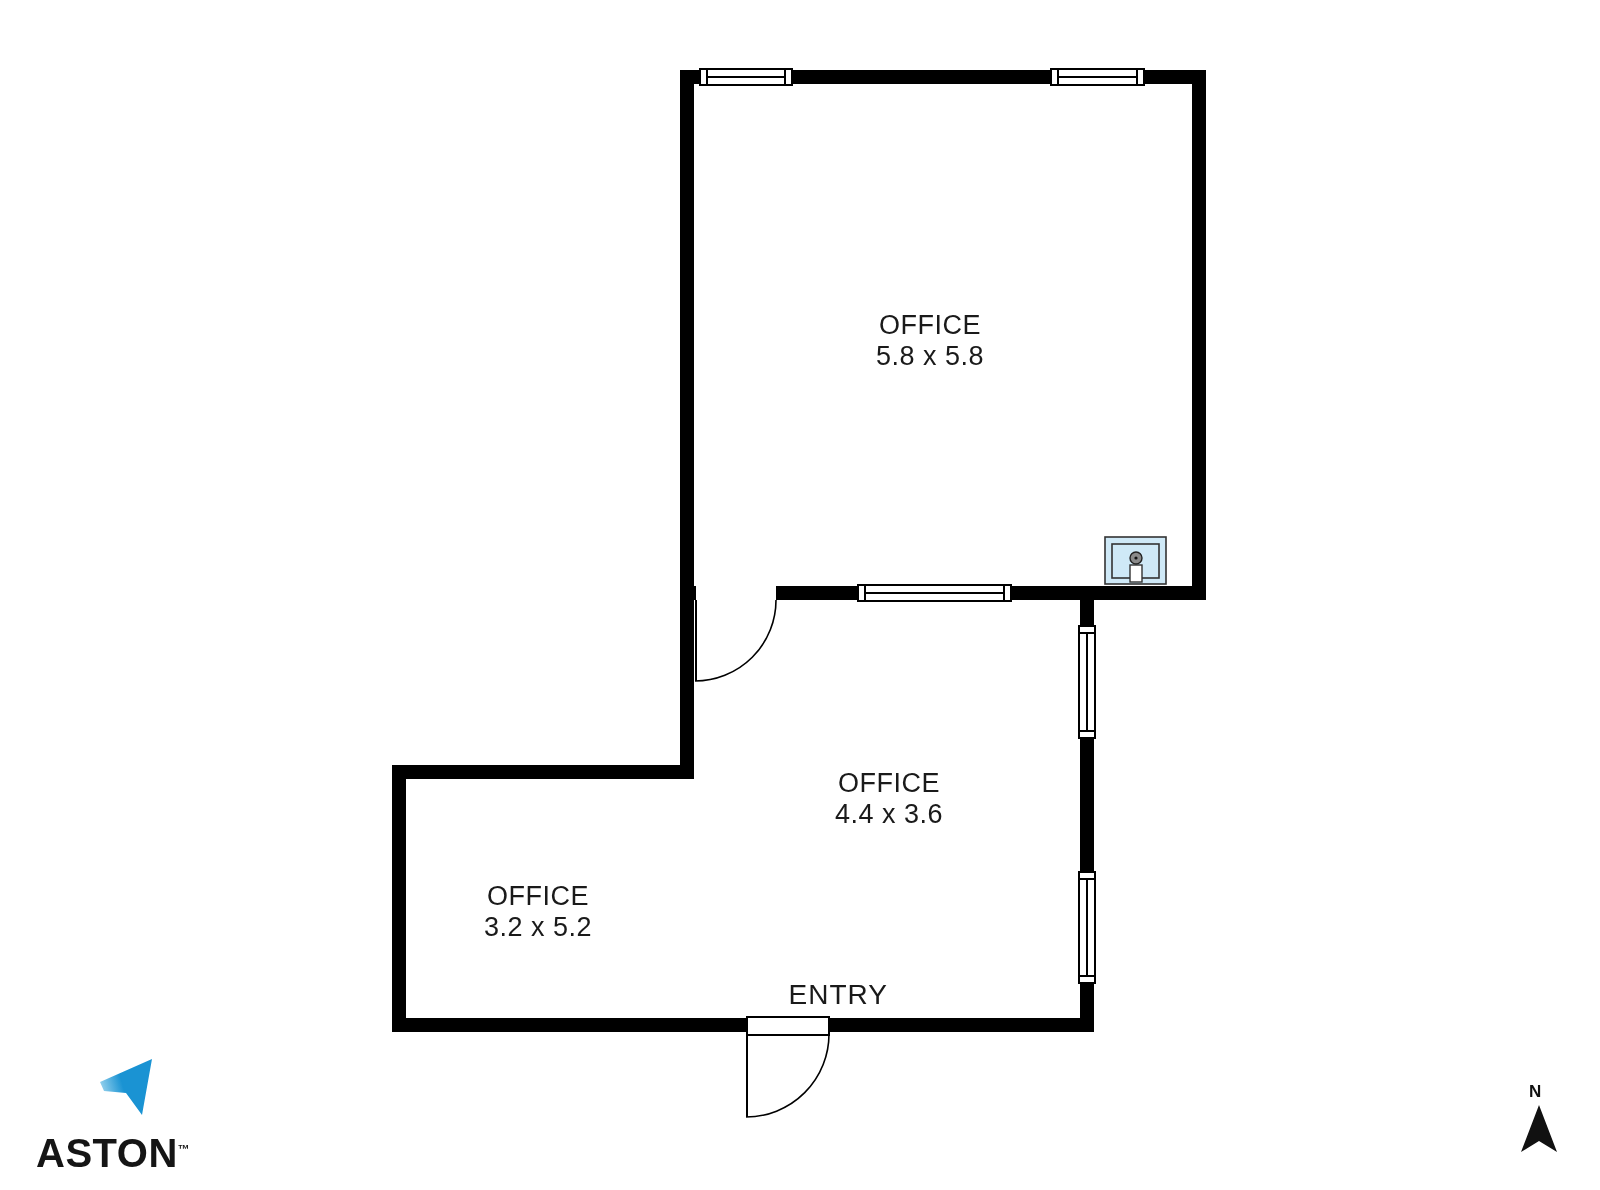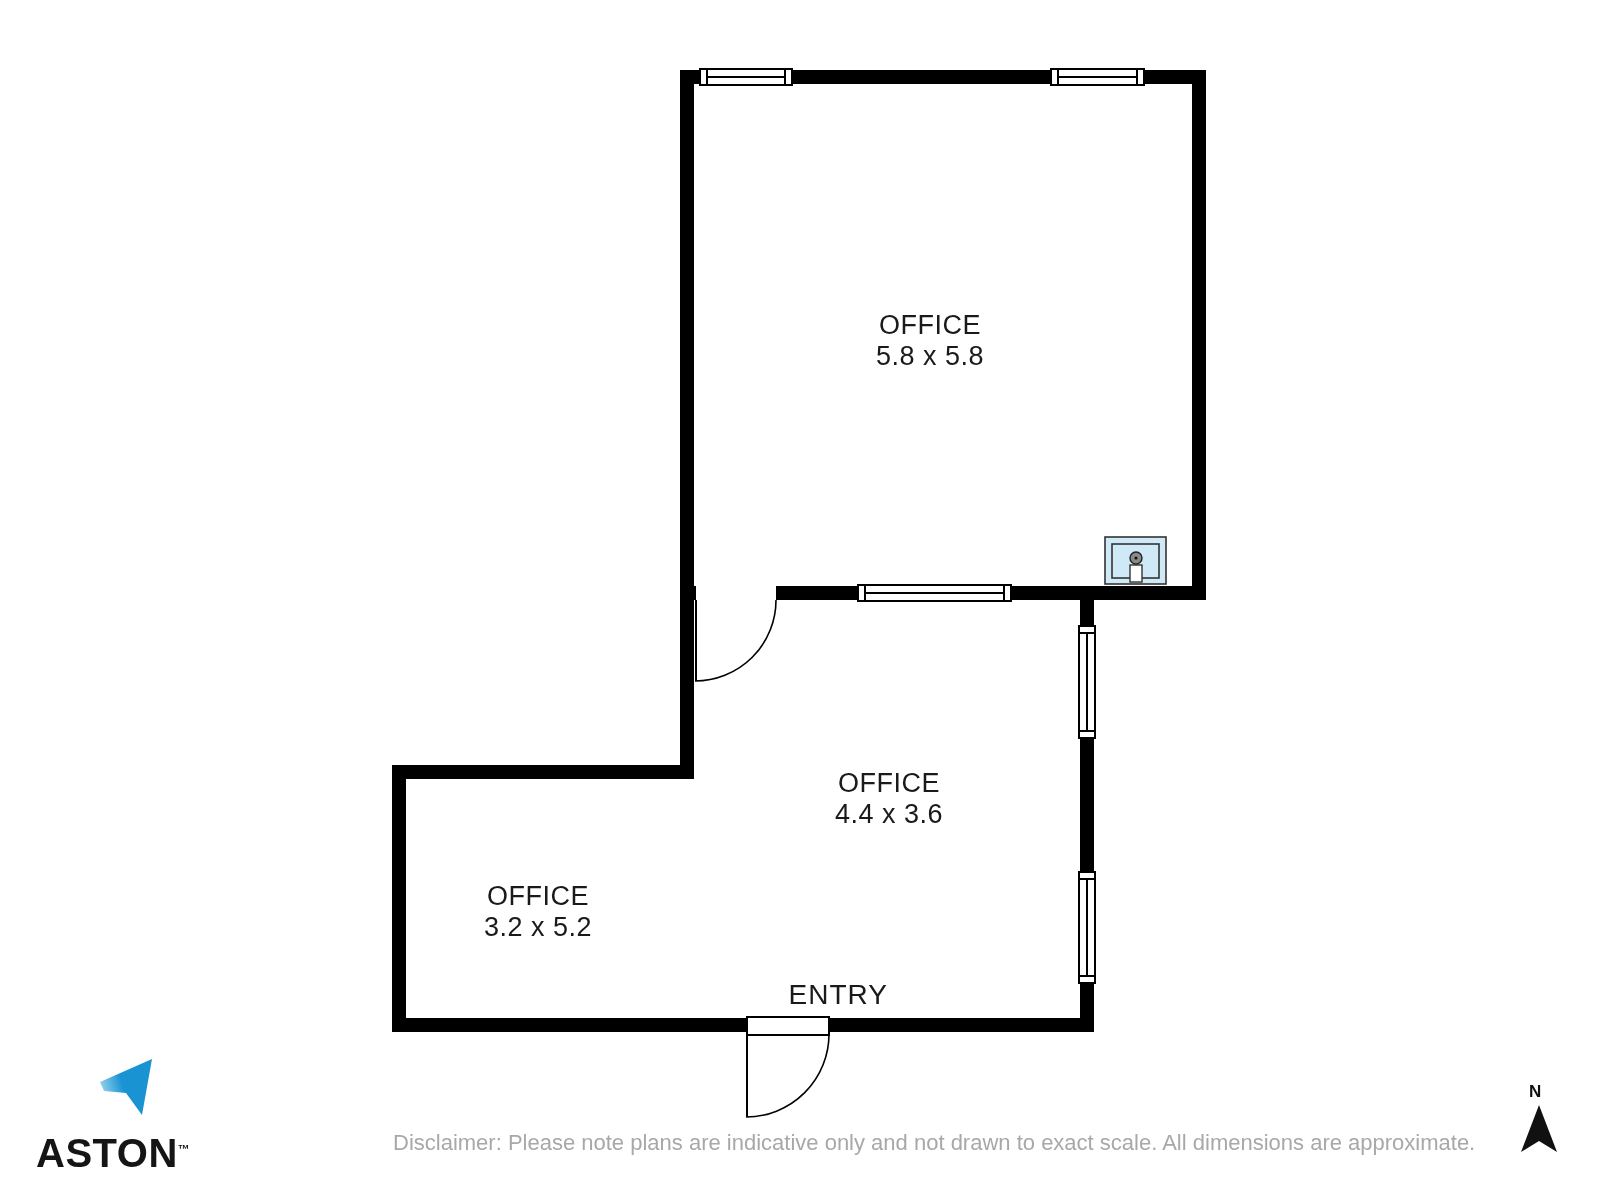--- a/index.html
+++ b/index.html
@@ -128,15 +128,14 @@
     </div>
   </div>
 
   <div class="compass">
     <div class="compass-n">N</div>
     <svg class="compass-svg" width="48" height="56" viewBox="0 0 48 56">
       <polygon points="27,3 45,50 27,39 9,50" fill="#111111"></polygon>
     </svg>
   </div>
 
-  <div class="disclaimer">Disclaimer: Please note plans are indicative only and not drawn to exact scale. All dimensions are approximate.</div>
 
 </div>
 
 </body></html>

